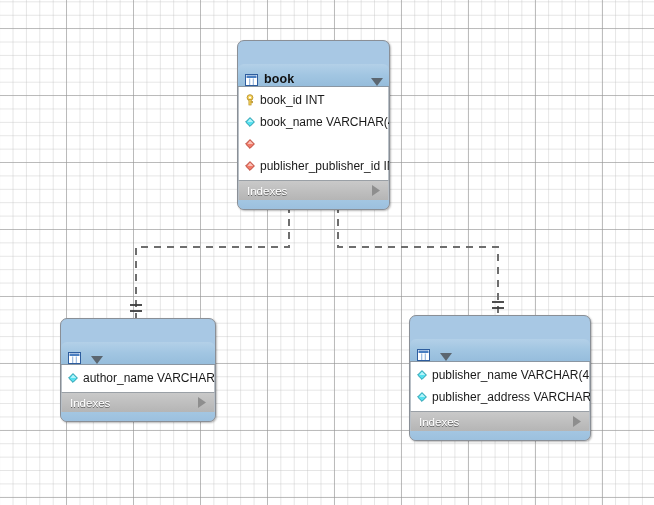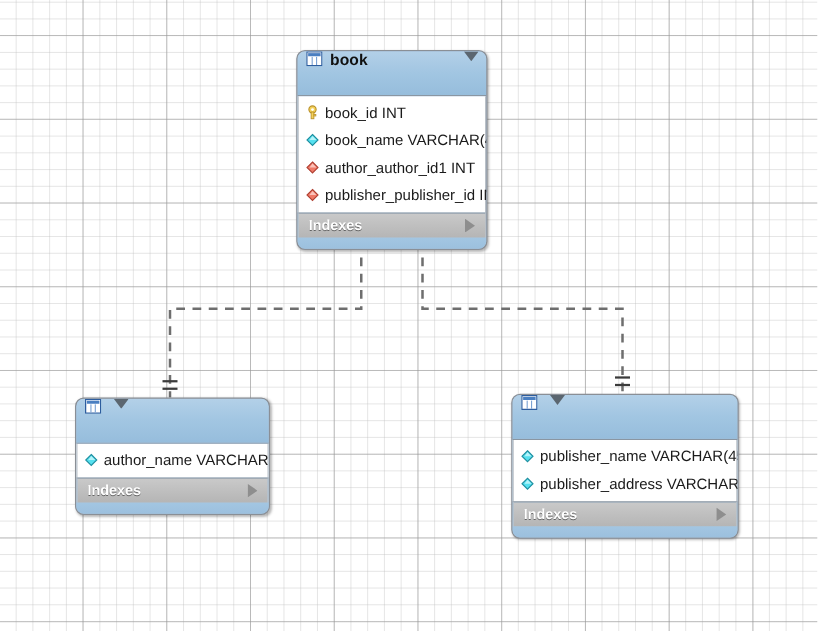--- a/index.html
+++ b/index.html
@@ -45,29 +45,30 @@
     box-sizing: border-box;
     border: 1px solid #8a8f96;
     border-radius: 7px;
     background: #a8c8e4;
     box-shadow: 1px 1px 2px rgba(0,0,0,0.28);
     overflow: hidden;
   }
 
   .tbl-header {
     position: relative;
-    height: 36px;
+    height: 23px;
     box-sizing: border-box;
     padding: 0 6px 0 7px;
     display: flex;
-    align-items: flex-start;
+    align-items: flex-end;
     background: linear-gradient(to bottom, #b3d0e8 0%, #a2c6e2 48%, #96bddc 100%);
     border-bottom: 1px solid #8a96a2;
     border-top-left-radius: 6px;
     border-top-right-radius: 6px;
+    margin-top: 23px;
   }
 
   .tbl-icon {
     width: 13px;
     height: 12px;
     flex: 0 0 auto;
     margin-right: 6px;
     display: block;
   }
 
@@ -126,21 +127,21 @@
     align-items: center;
     padding: 0 8px 0 8px;
     background: linear-gradient(to bottom, #c9c9c9 0%, #bfbfbf 50%, #b5b5b5 100%);
     border-top: 1px solid #9aa0a6;
     border-left: 1px solid #b9c0c7;
     border-right: 1px solid #b9c0c7;
   }
 
   .idx-label {
     font-size: 11.5px;
-    font-weight: bold;
+    font-weight: normal;
     color: #ffffff;
     text-shadow: 0 1px 0 rgba(90,90,90,0.9);
     flex: 1 1 auto;
   }
 
   .idx-caret {
     width: 8px;
     height: 11px;
     flex: 0 0 auto;
     background: #8e8e8e;
@@ -225,21 +226,20 @@
           <polygon points="6,2.8 9.2,6 6,6 3.6,6" fill="#b6f4fa"></polygon>
         </svg>
         <span class="col-label">book_name VARCHAR(45)</span>
       </div>
 
       <div class="col-row">
         <svg class="col-icon" viewBox="0 0 12 12">
           <polygon points="6,1.6 10.4,6 6,10.4 1.6,6" fill="#f07a68" stroke="#b04234" stroke-width="0.9"></polygon>
           <polygon points="6,2.8 9.2,6 6,6 3.6,6" fill="#fbc3ba"></polygon>
         </svg>
-        <span class="col-label">author_author_id1 INT</span>
       </div>
 
       <div class="col-row">
         <svg class="col-icon" viewBox="0 0 12 12">
           <polygon points="6,1.6 10.4,6 6,10.4 1.6,6" fill="#f07a68" stroke="#b04234" stroke-width="0.9"></polygon>
           <polygon points="6,2.8 9.2,6 6,6 3.6,6" fill="#fbc3ba"></polygon>
         </svg>
         <span class="col-label">publisher_publisher_id INT</span>
       </div>
 

